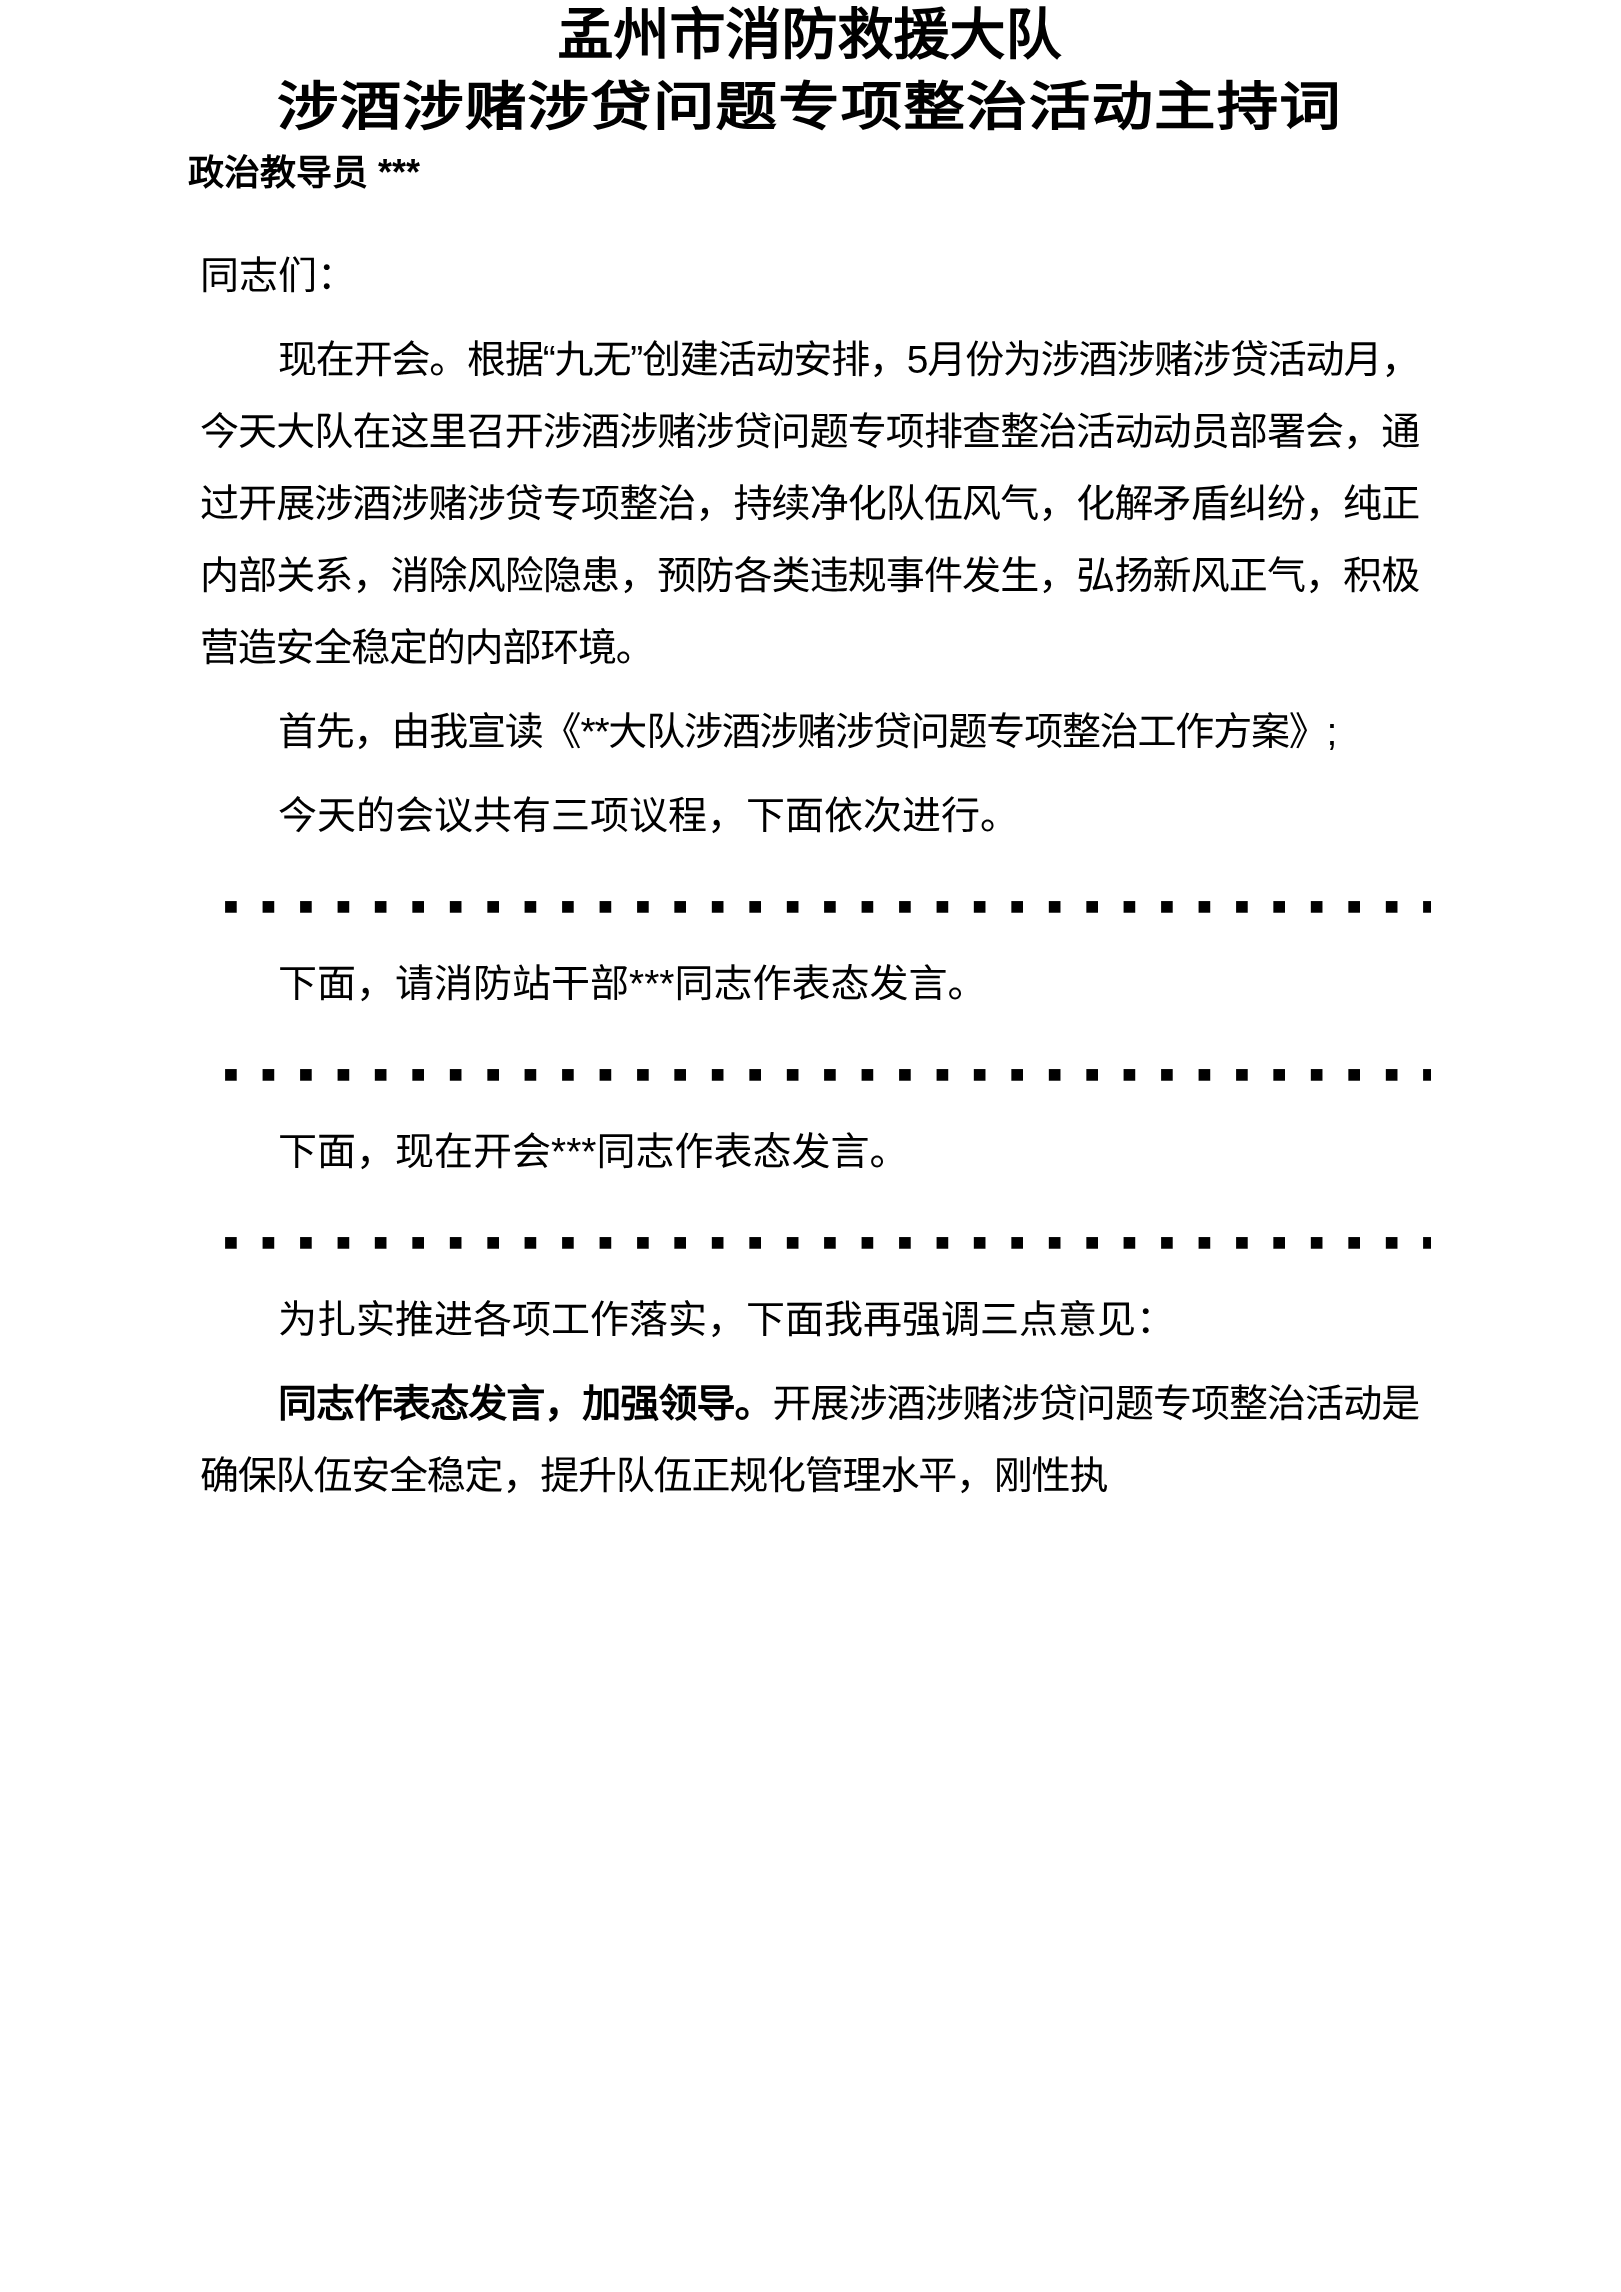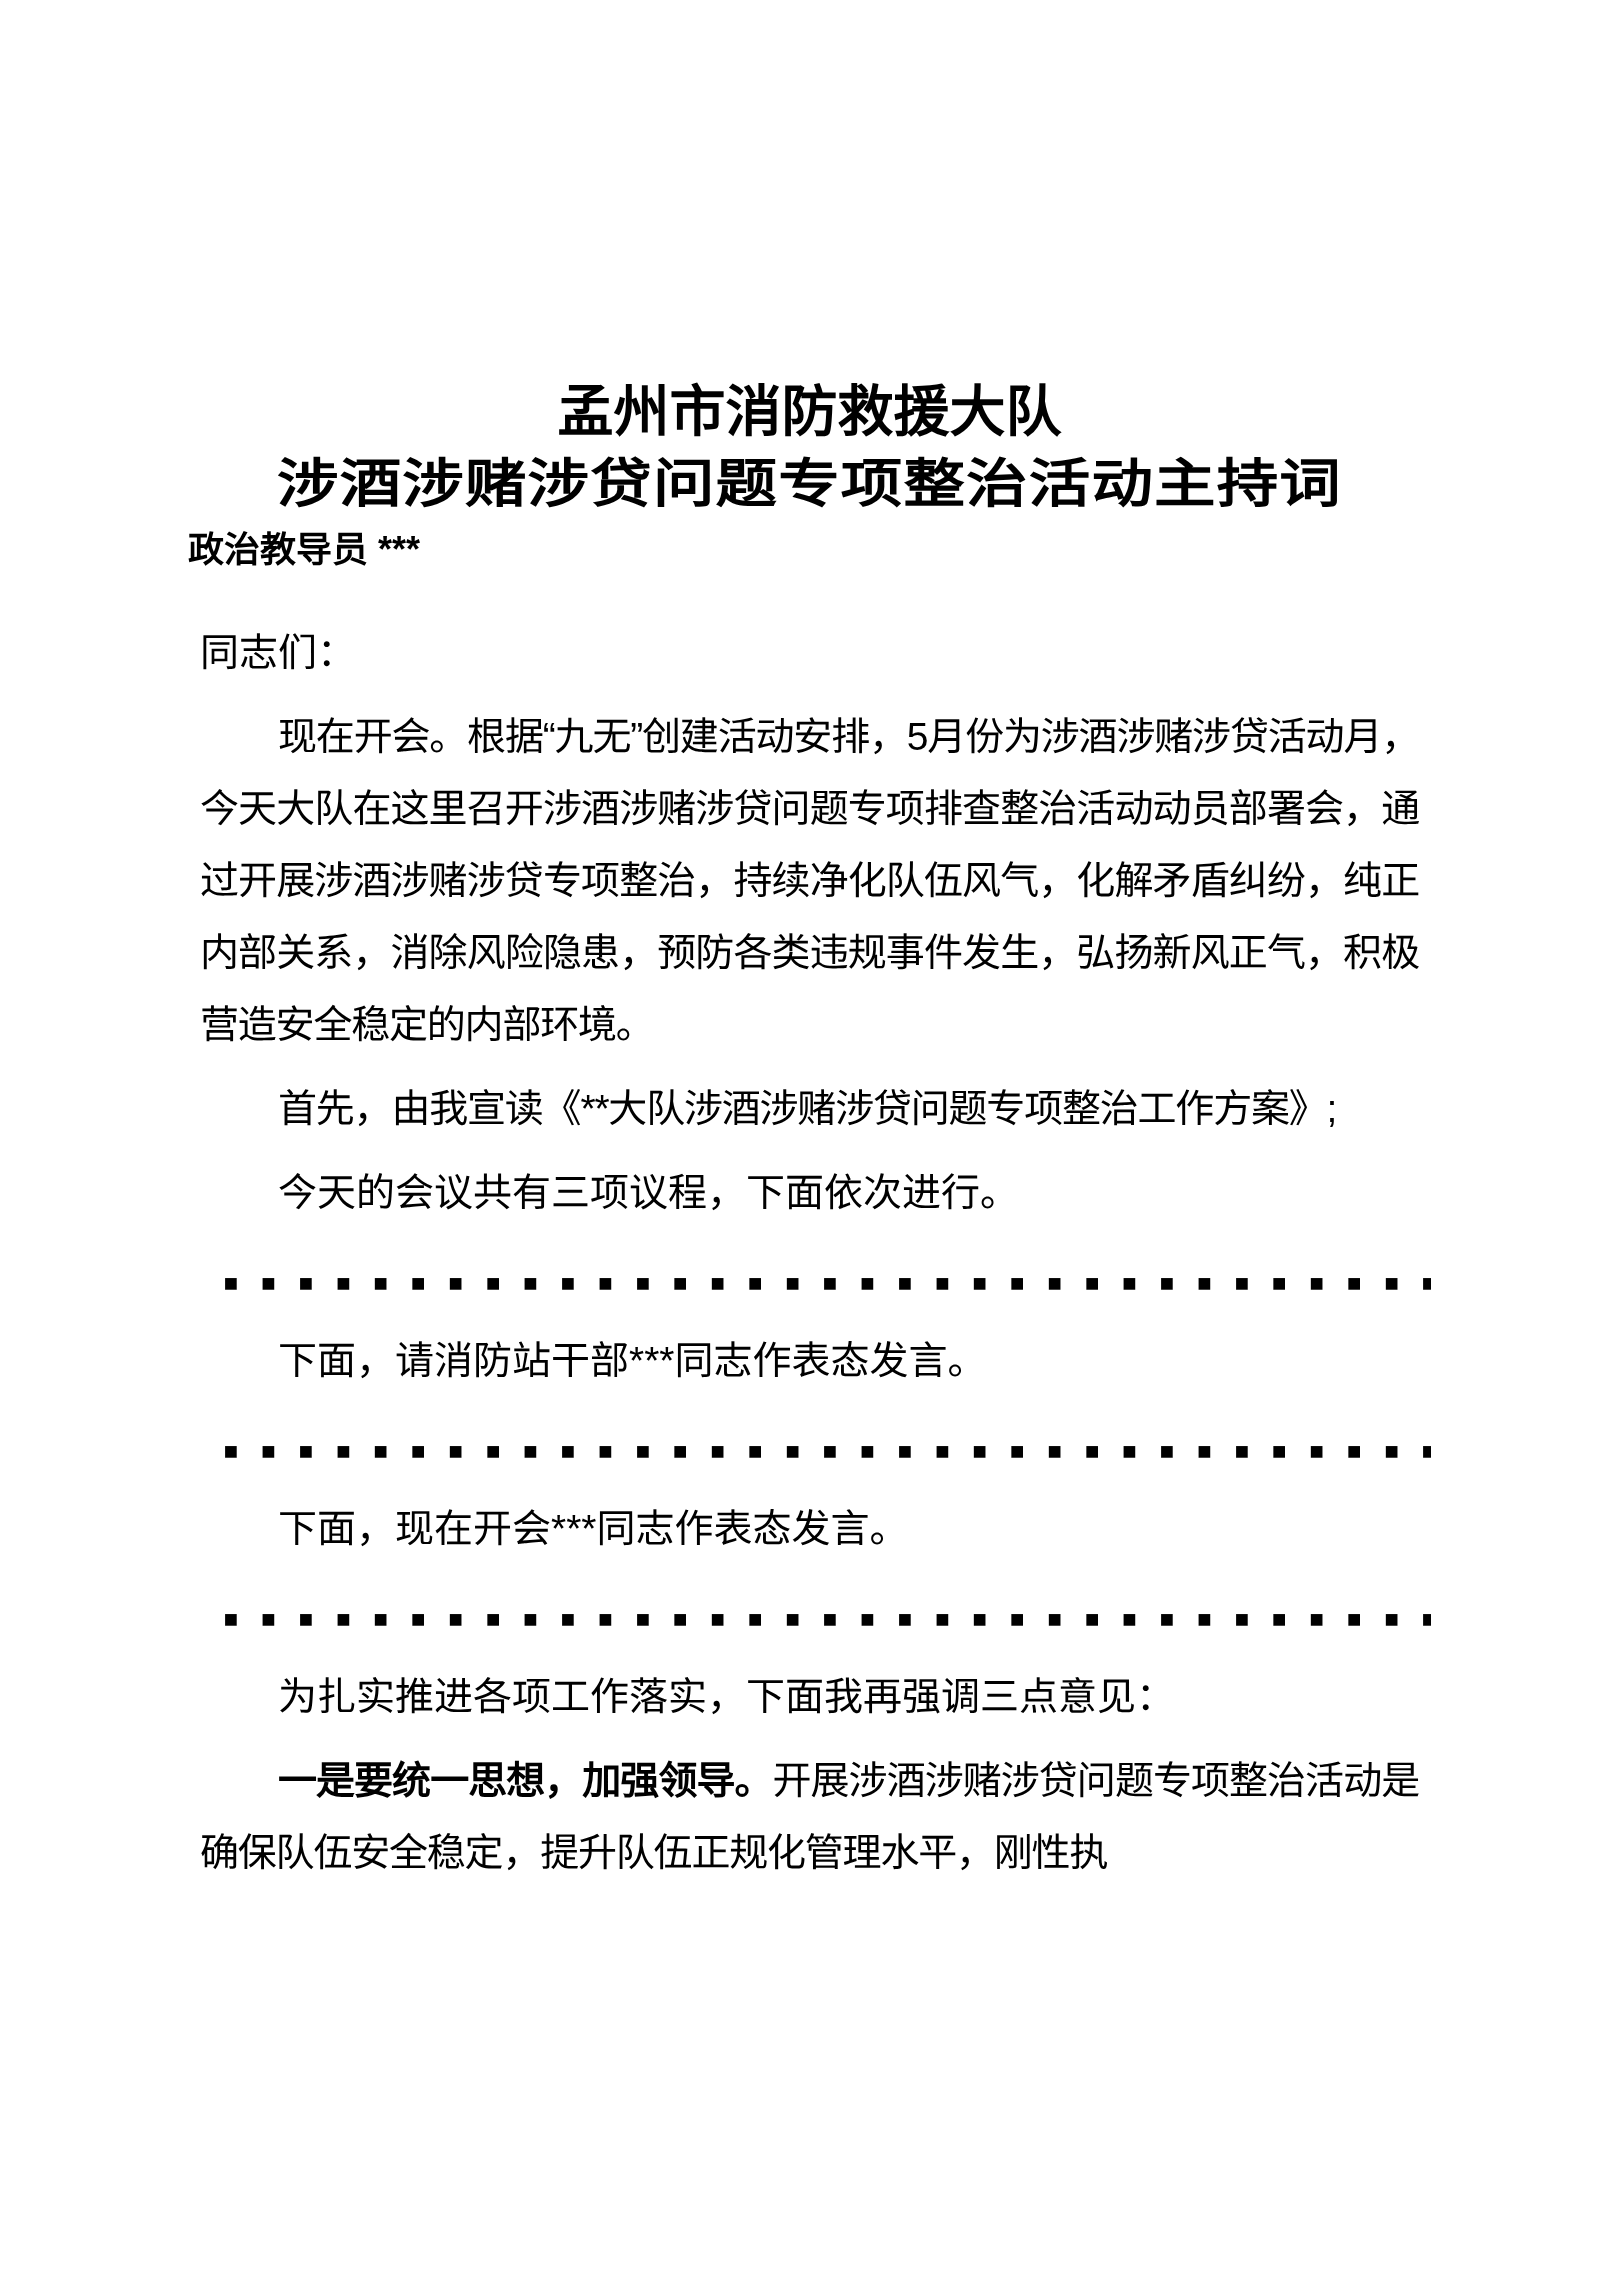--- a/index.html
+++ b/index.html
@@ -23,21 +23,20 @@
   }
   .content {
     position: absolute;
     left: 188px;
     top: 0;
     width: 1243px;
   }
 
   
   .title-block {
-    padding-top: 377px;
   }
   .title-main {
     text-align: center;
     font-size: 56px;
     font-weight: bold;
     line-height: 69px;
     letter-spacing: 0px;
     white-space: nowrap;
   }
   .title-sub {
@@ -134,19 +133,19 @@
 
       <p class="para indent">下面，现在开会***同志作表态发言。</p>
 
       <div class="leader">
         <span>▪ ▪ ▪ ▪ ▪ ▪ ▪ ▪ ▪ ▪ ▪ ▪ ▪ ▪ ▪ ▪ ▪ ▪ ▪ ▪ ▪ ▪ ▪ ▪ ▪ ▪ ▪ ▪ ▪ ▪ ▪ ▪ ▪ ▪ ▪ ▪ ▪ ▪ ▪ ▪ ▪ ▪ ▪</span>
       </div>
 
       <p class="para indent">为扎实推进各项工作落实，下面我再强调三点意见：</p>
 
       <p class="para indent tight">
-        <span class="bold">一是要统一思想，加强领导。</span><span>开展涉酒涉赌涉贷问题专项整治活动是确保队伍安全稳定，提升队伍正规化管理水平，刚性执</span>
+        <span class="bold">同志作表态发言，加强领导。</span><span>开展涉酒涉赌涉贷问题专项整治活动是确保队伍安全稳定，提升队伍正规化管理水平，刚性执</span>
       </p>
 
     </div>
   </div>
 </div>
 
 
 </body></html>

